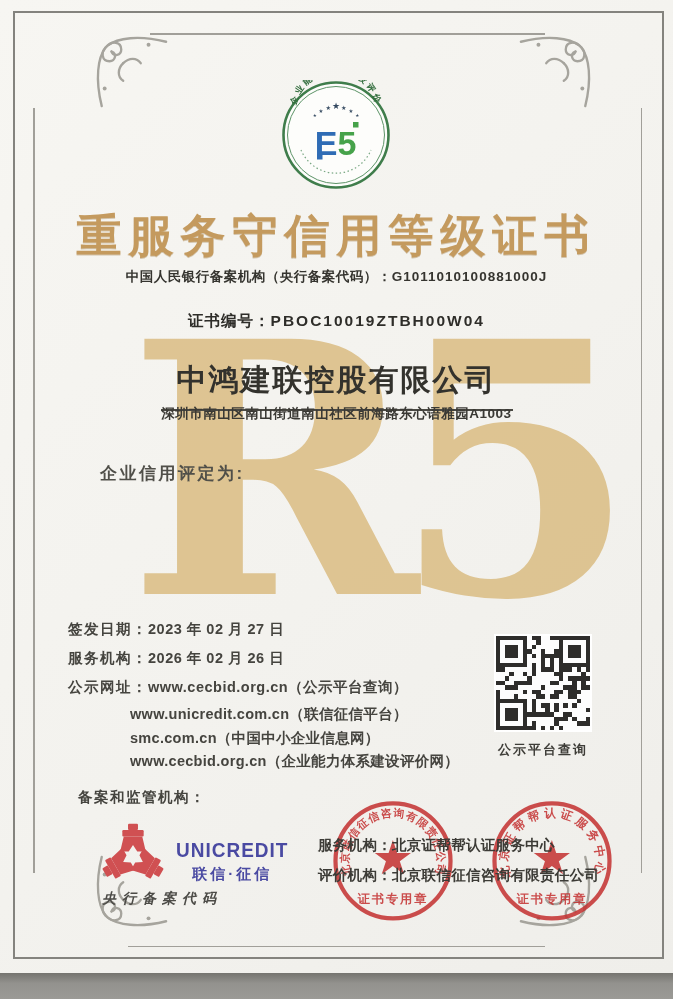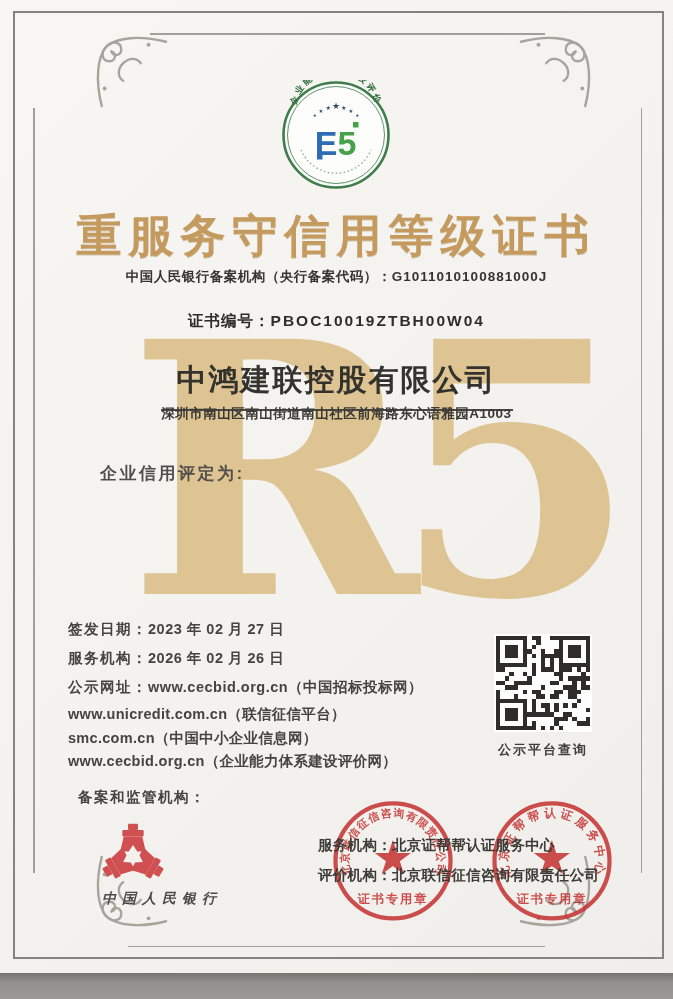--- a/index.html
+++ b/index.html
@@ -60,21 +60,21 @@
     position:absolute;left:0;right:0;top:528px;text-align:center;white-space:nowrap;
     font-size:47px;font-weight:800;letter-spacing:1px;
     background:linear-gradient(90deg,#c9574e 0%,#d9756a 22%,#b23c33 45%,#d4584a 68%,#ad352d 100%);
     -webkit-background-clip:text;background-clip:text;color:transparent;
     text-shadow:0 2px 2px rgba(120,40,30,.15);
   }
   .info{position:absolute;left:68px;top:620px;font-size:14.5px;color:#45443f;font-weight:600;}
   .info .row{margin-bottom:10px;letter-spacing:.5px;}
   .info .row .lbl{letter-spacing:1.5px;}
   .sites{margin-top:-2px;}
-  .sites .srow{margin-bottom:4.5px;letter-spacing:.3px;}
+  .sites .srow{margin-bottom:4.5px;margin-left:62px;letter-spacing:.3px;}
 
   .qr-block{position:absolute;left:493px;top:634px;width:100px;text-align:center;}
   .qr-code{width:94px;height:94px;margin:0 auto;background:#fff;padding:2px;}
   .qr-modules{display:grid;grid-template-rows:repeat(21,1fr);grid-template-columns:repeat(21,1fr);width:100%;height:100%;background:#fdfdfd;}
   .qr-modules i{background:#2e2d2b;display:block;}
   .qr-caption{margin-top:9px;font-size:13px;font-weight:600;color:#3e3d38;letter-spacing:2px;white-space:nowrap;}
 
   .regulators-label{position:absolute;left:78px;top:788px;font-size:14.5px;font-weight:600;color:#45443f;letter-spacing:1.5px;}
   .pboc-logo{position:absolute;left:96px;top:818px;width:74px;height:74px;}
   .pboc-logo svg{width:100%;height:100%;}
@@ -185,21 +185,21 @@
     <div class="company">
       <span class="name">中鸿建联控股有限公司</span>
     </div>
     <div class="address">深圳市南山区南山街道南山社区前海路东心语雅园A1003</div>
 
     <div class="rating-label">企业信用评定为:</div>
 
     <div class="info">
       <div class="row"><span class="lbl">签发日期：</span><span>2023 年 02 月 27 日</span></div>
       <div class="row"><span class="lbl">服务机构：</span><span>2026 年 02 月 26 日</span></div>
-      <div class="row"><span class="lbl">公示网址：</span><span>www.cecbid.org.cn（中国招标投标网）</span></div>
+      <div class="row"><span class="lbl">公示网址：</span><span>www.cecbid.org.cn（公示平台查询）</span></div>
       <div class="sites">
         <div class="srow">www.unicredit.com.cn（联信征信平台）</div>
         <div class="srow">smc.com.cn（中国中小企业信息网）</div>
         <div class="srow">www.cecbid.org.cn（企业能力体系建设评价网）</div>
       </div>
     </div>
 
     <div class="qr-block">
       <div class="qr-code">
         <div class="qr-modules">
@@ -438,22 +438,26 @@
             <path d="M37 26 h26 l5 21 h-12 l-6 -9 -6 9 h-12 z"></path>
           </g>
           <g transform="rotate(240 50 54)">
             <rect x="43" y="8" width="14" height="9" rx="1.5"></rect>
             <rect x="35" y="17" width="30" height="9" rx="1.5"></rect>
             <path d="M37 26 h26 l5 21 h-12 l-6 -9 -6 9 h-12 z"></path>
           </g>
         </g>
       </svg>
     </div>
-    <div class="pboc-name">中国人民银行</div>
-
+    <div class="pboc-name">央行备案代码</div>
+
+    <div class="unicredit">
+      <span class="en">UNICREDIT</span>
+      <span class="cn">联信·征信</span>
+    </div>
 
     <div class="agencies">
       <div class="arow"><span>服务机构：</span><span>北京证帮帮认证服务中心</span></div>
       <div class="arow"><span>评价机构：</span><span>北京联信征信咨询有限责任公司</span></div>
     </div>
 
     <div class="stamp stamp-1">
       <svg viewBox="0 0 140 140">
         <circle cx="70" cy="72" r="61" fill="none" stroke="#c43030" stroke-width="4.5"></circle>
         <path id="seal-arc-1" d="M25.8 88.1 A47 47 0 1 1 114.2 88.1" fill="none"></path>

